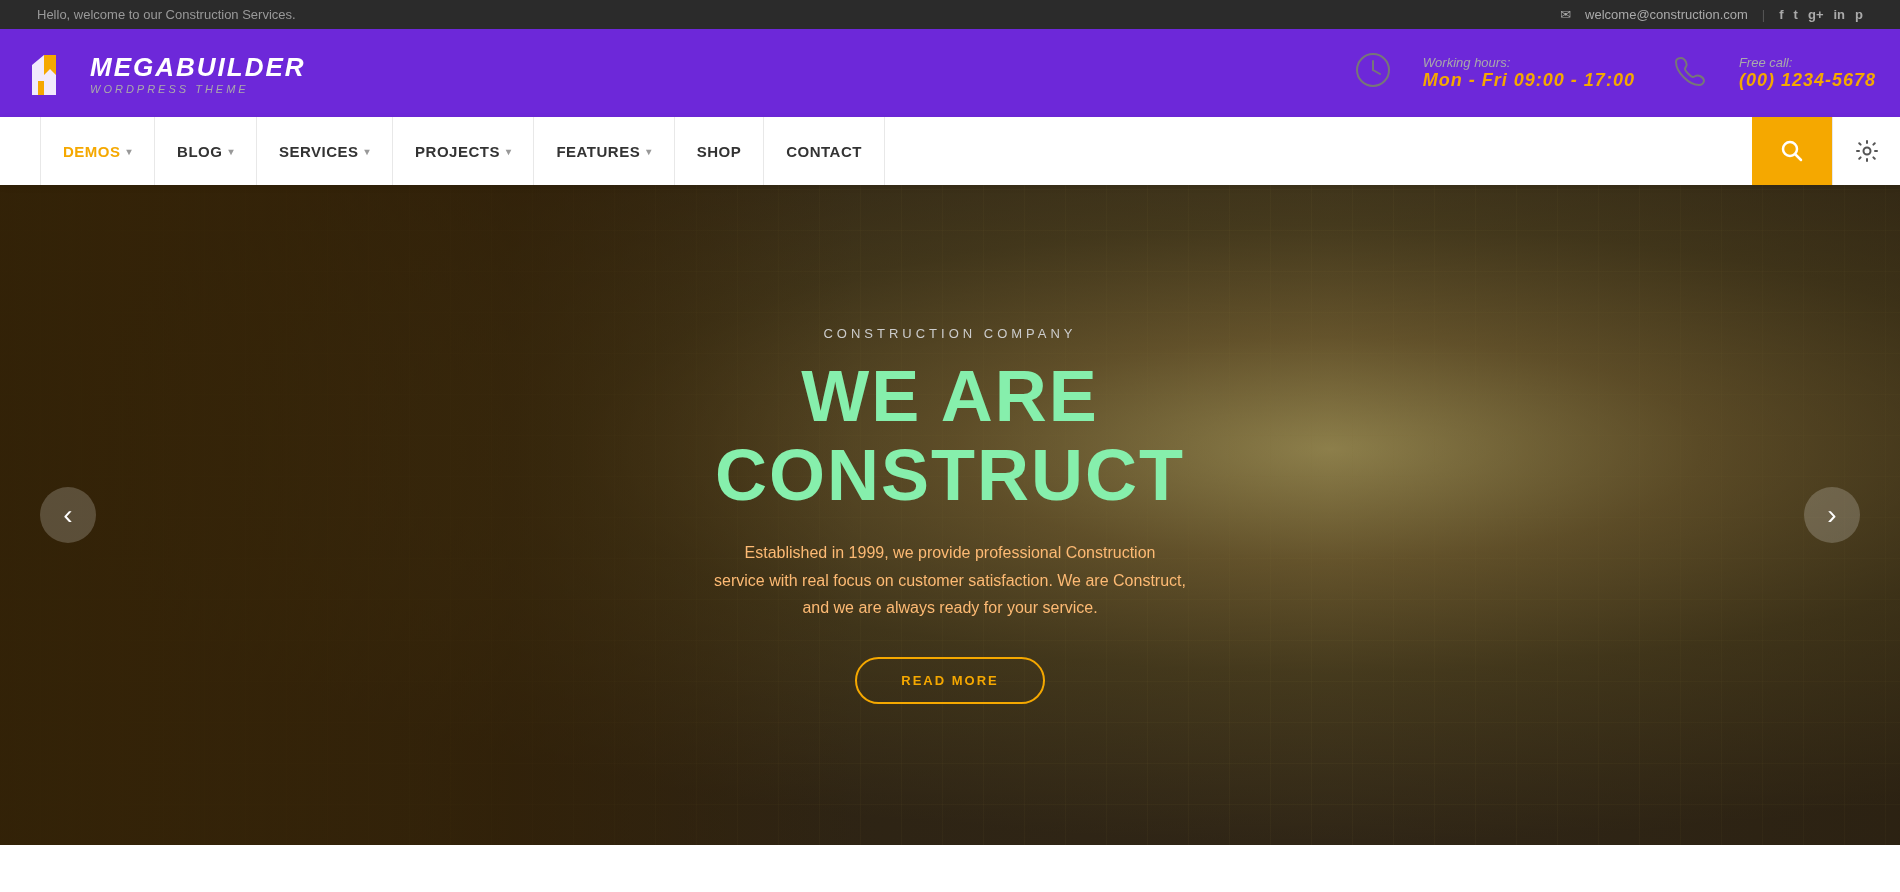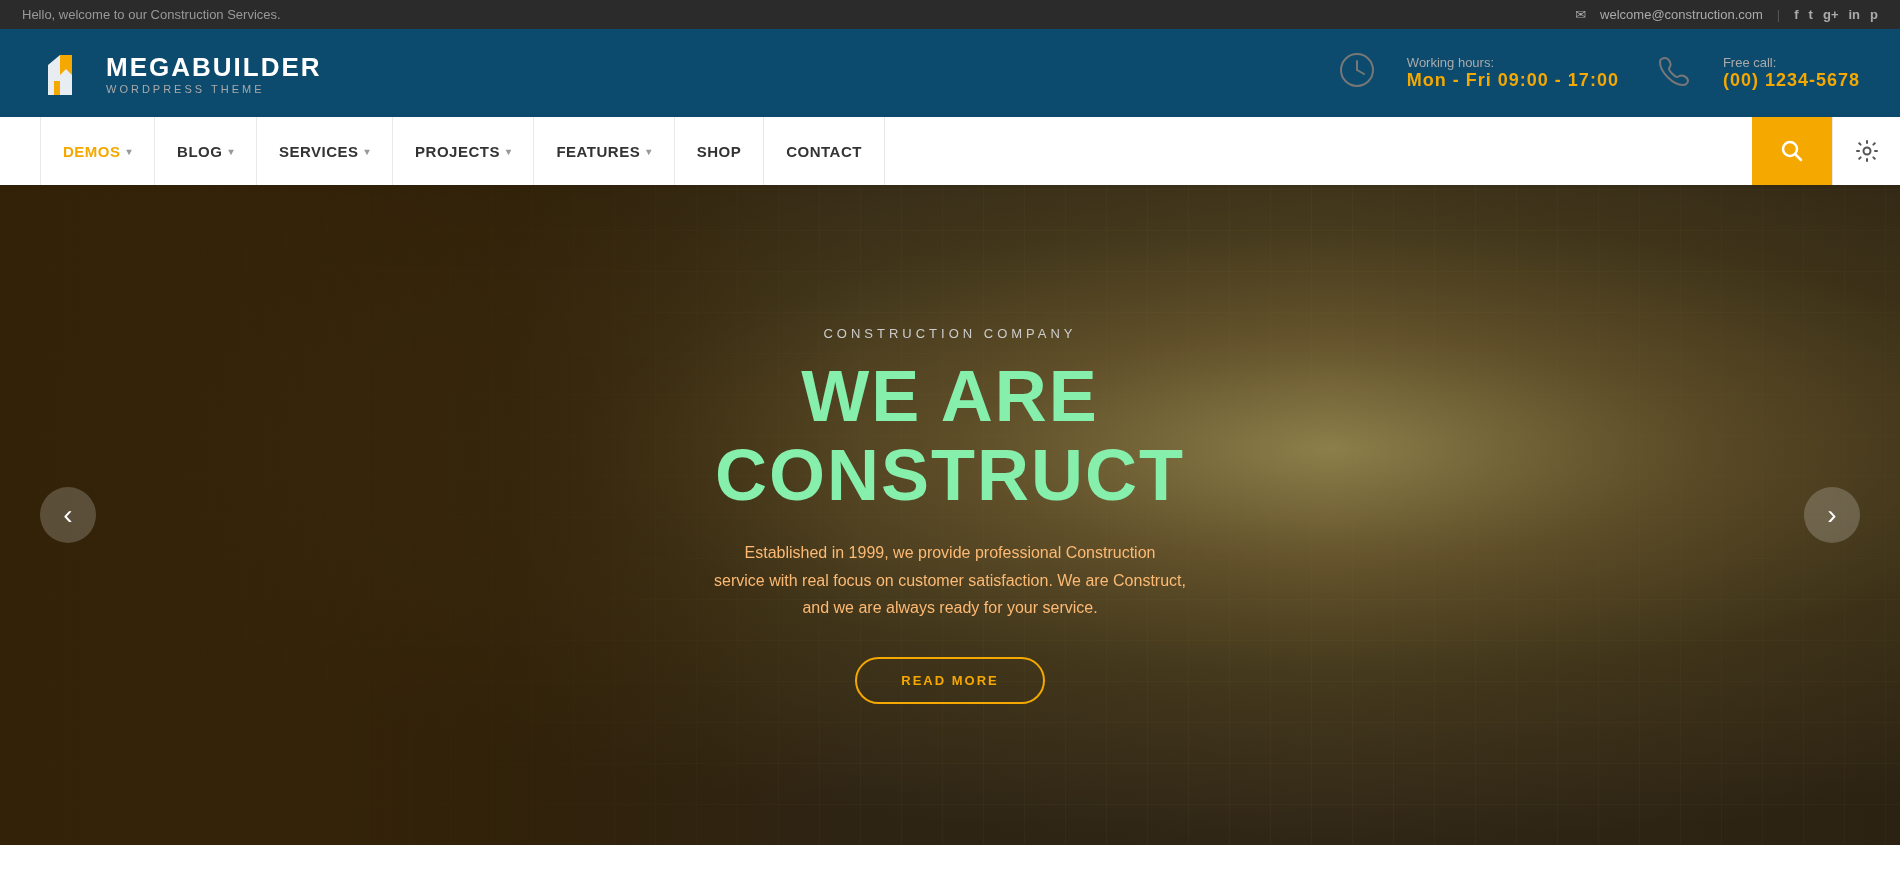--- a/index.html
+++ b/index.html
@@ -3,21 +3,21 @@
   <meta charset="utf-8">
   <style>
     * { margin: 0; padding: 0; box-sizing: border-box; }
     body { font-family: 'Arial', sans-serif; overflow-x: hidden; width: 1900px; }
 
     
     .top-bar {
       background: #2b2b2b;
       color: #aaa;
       font-size: 13px;
-      padding: 7px 22px;
+      padding: 7px 37px;
       display: flex;
       align-items: center;
       justify-content: space-between;
     }
     .top-bar-left { color: #999; }
     .top-bar-right {
       display: flex;
       align-items: center;
       gap: 14px;
     }
@@ -25,25 +25,26 @@
     .top-bar-right .divider { color: #555; }
     .social-icons { display: flex; gap: 10px; }
     .social-icon {
       color: #aaa;
       font-size: 13px;
       cursor: pointer;
     }
 
     
     .header {
-      background: #0c4a6e;
-      padding: 18px 40px;
+      background: #6d28d9;
+      padding: 18px 24px;
       display: flex;
       align-items: center;
       justify-content: space-between;
+      font-style: italic;
     }
     .logo-area {
       display: flex;
       align-items: center;
       gap: 14px;
     }
     .logo-icon {
       width: 52px;
       height: 52px;
     }

